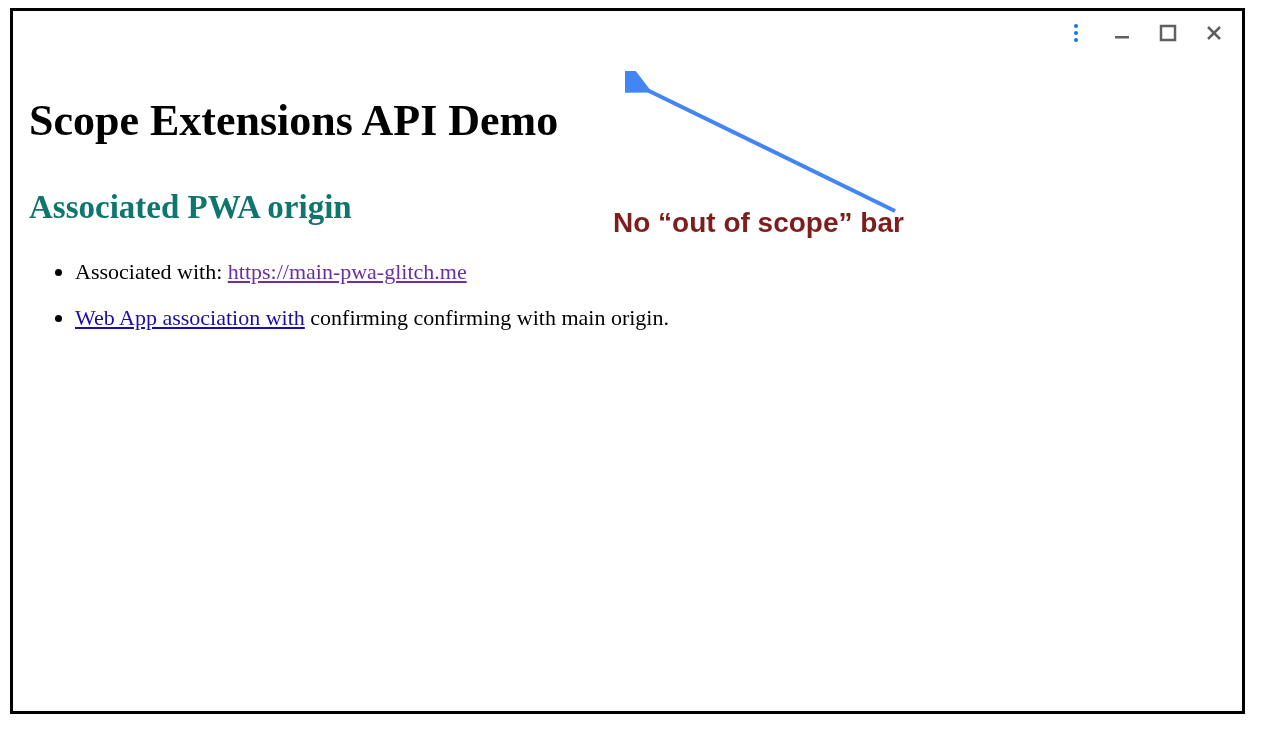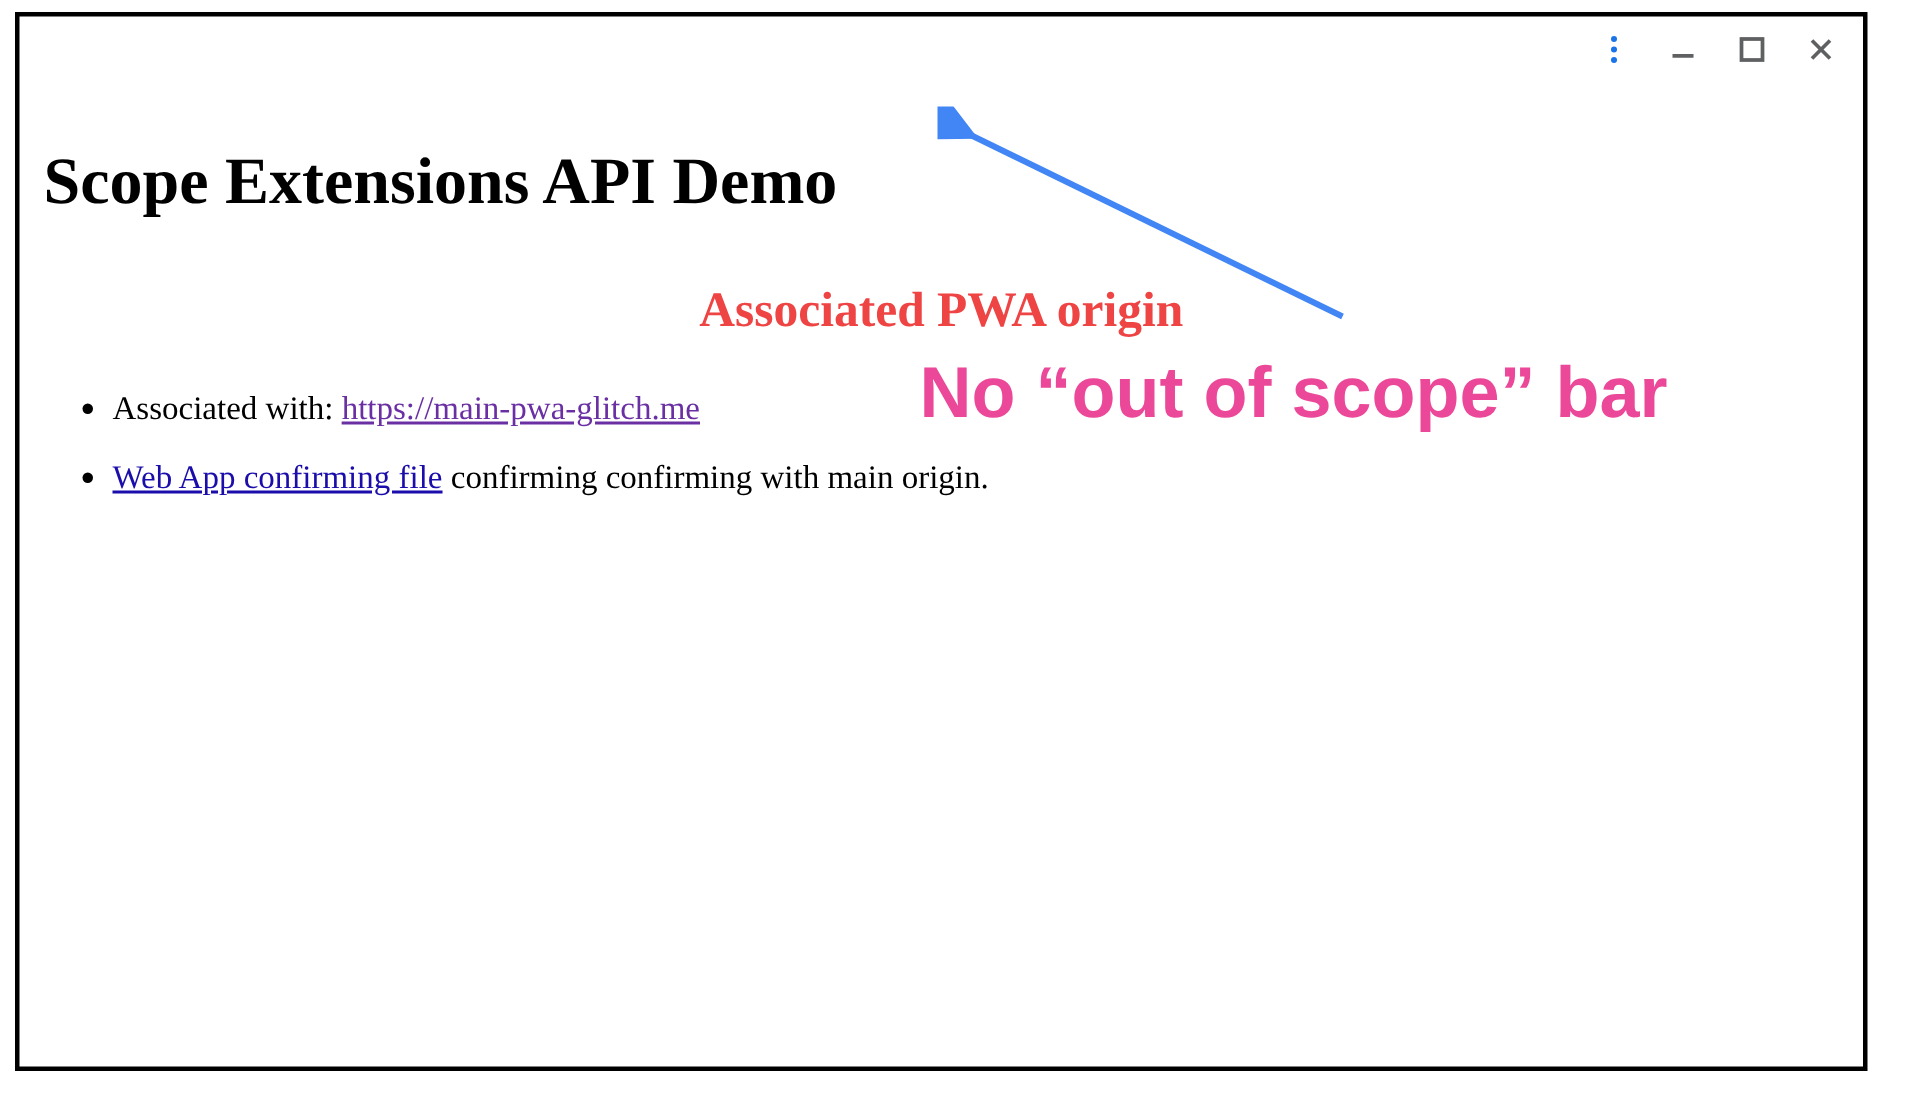--- a/index.html
+++ b/index.html
@@ -51,22 +51,21 @@
       font-weight: bold;
       font-size: 44px;
       line-height: 1.2;
       color: #000;
     }
     h2.section-heading {
       margin: 40px 0 0 0;
       font-weight: bold;
       font-size: 33px;
       line-height: 1.2;
-      color: #ef4444;
-      text-align: center;
+      color: #0f766e;
     }
     ul.info-list {
       margin: 30px 0 0 0;
       padding-left: 46px;
       font-size: 22px;
       color: #000;
       line-height: 1.35;
     }
     ul.info-list li {
       margin: 16px 0;
@@ -76,26 +75,25 @@
       text-decoration: underline;
     }
     a.link {
       color: #1a0dab;
       text-decoration: underline;
     }
     .annotation {
       position: absolute;
       top: 196px;
       left: 600px;
-      color: #ec4899;
+      color: #7f1d1d;
       font-family: Arial, Helvetica, sans-serif;
       font-weight: 700;
-      font-size: 48px;
+      font-size: 28px;
       white-space: nowrap;
-      margin-top: 28px;
     }
     .arrow-svg {
       position: absolute;
       top: 60px;
       left: 612px;
       width: 290px;
       height: 160px;
       pointer-events: none;
     }
   </style>
@@ -132,21 +130,21 @@
 
   <div class="content">
     <h1 class="page-title">Scope Extensions API Demo</h1>
     <h2 class="section-heading">Associated PWA origin</h2>
 
     <ul class="info-list">
       <li>
         <span>Associated with: </span><a href="#" class="visited-link">https://main-pwa-glitch.me</a>
       </li>
       <li>
-        <a href="#" class="link">Web App confirming file</a><span> confirming confirming with main origin.</span>
+        <a href="#" class="link">Web App association with</a><span> confirming confirming with main origin.</span>
       </li>
     </ul>
   </div>
 
   <svg class="arrow-svg" viewBox="0 0 290 160">
     <defs>
       <marker id="arr" markerWidth="12" markerHeight="12" refX="2" refY="6" orient="auto">
         <path d="M12,0 L0,6 L12,12 L8,6 Z" fill="#4285f4"></path>
       </marker>
     </defs>

